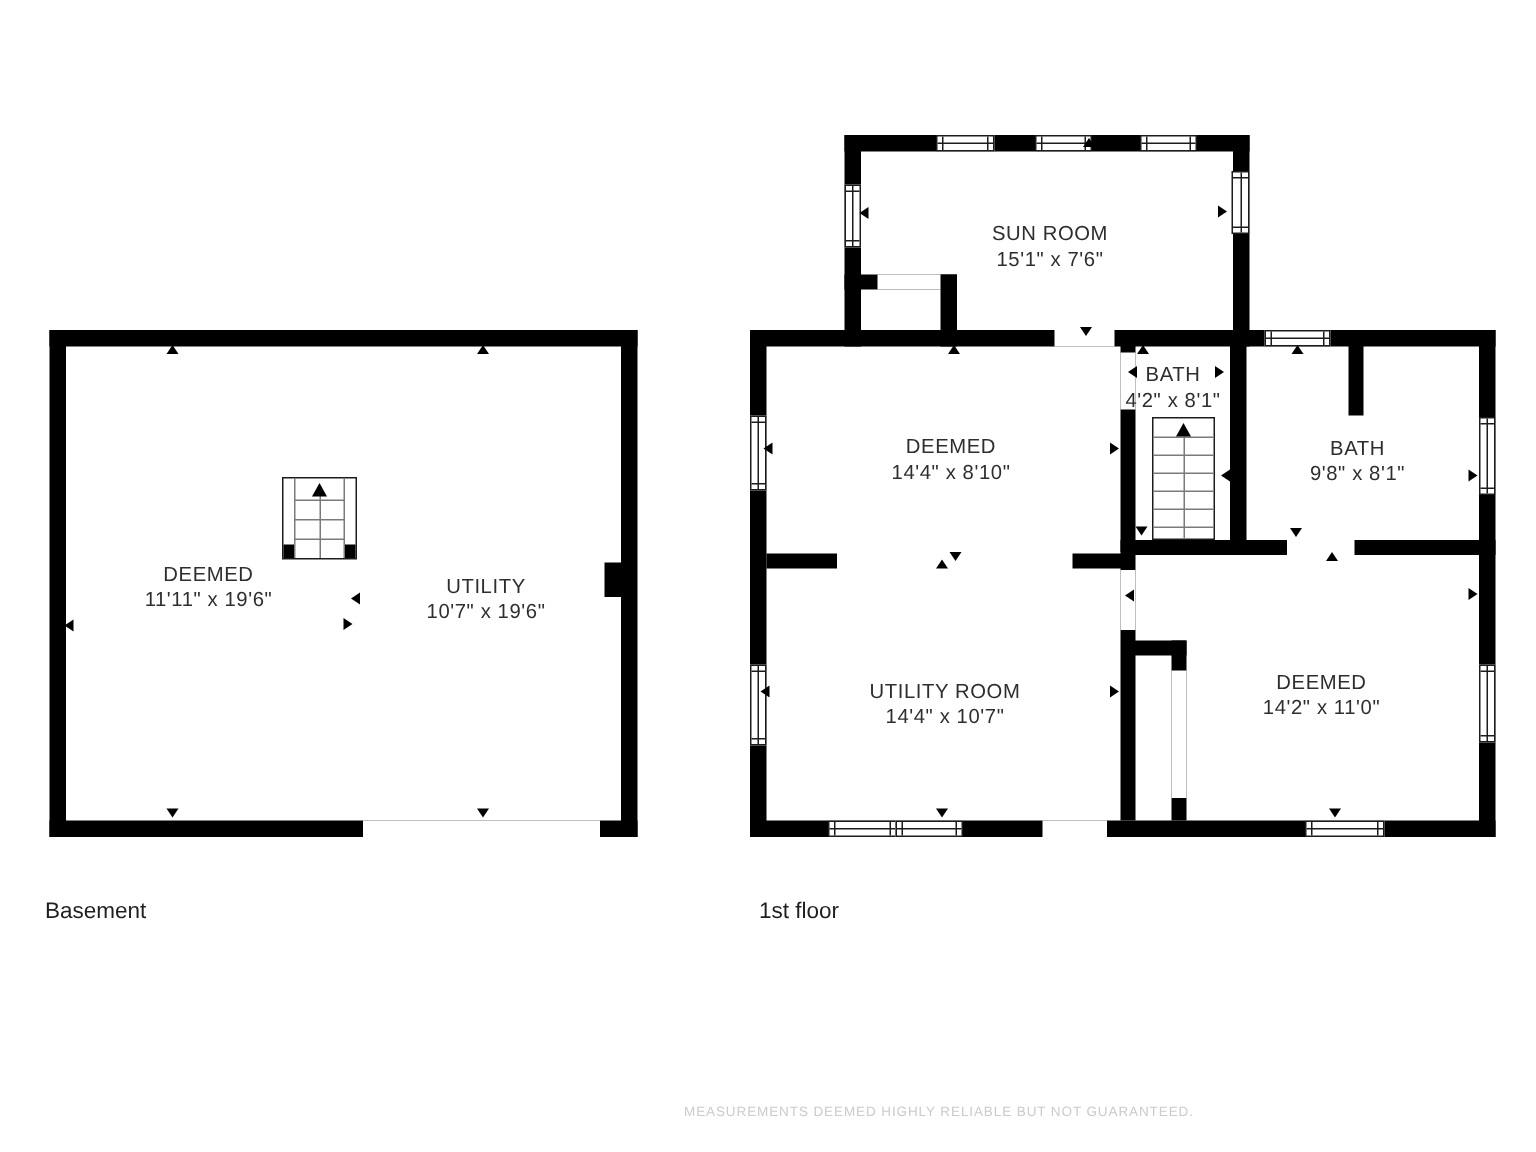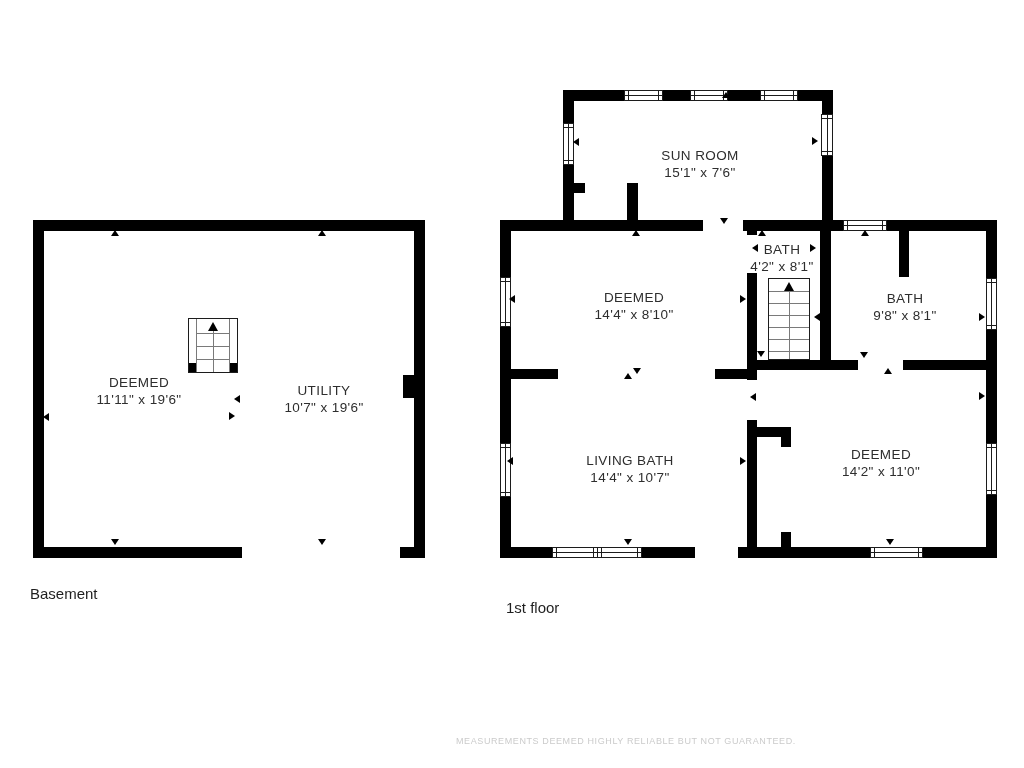--- a/index.html
+++ b/index.html
@@ -182,21 +182,21 @@
     <div class="tick tick-right" style="left: 740px; top: 295px;"></div>
     <div class="tick tick-left" style="left: 507px; top: 457px;"></div>
     <div class="tick tick-right" style="left: 740px; top: 457px;"></div>
     <div class="tick tick-left" style="left: 750px; top: 393px;"></div>
     <div class="tick tick-up" style="left: 884px; top: 368px;"></div>
     <div class="tick tick-down" style="left: 624px; top: 539px;"></div>
     <div class="tick tick-down" style="left: 886px; top: 539px;"></div>
     <div class="tick tick-right" style="left: 979px; top: 392px;"></div>
     <div class="tick tick-up" style="left: 624px; top: 373px;"></div>
     <div class="tick tick-down" style="left: 633px; top: 368px;"></div>
-    <div class="floor-caption" style="left: 30px; top: 585px;">Basement</div>
+    <div class="floor-caption" style="left: 30px; top: 599px;">Basement</div>
     <div class="room-label" style="left: 139px; top: 374px;">
       <div>DEEMED</div>
       <div>11'11" x 19'6"</div>
     </div>
     <div class="room-label" style="left: 324px; top: 382px;">
       <div>UTILITY</div>
       <div>10'7" x 19'6"</div>
     </div>
     <div class="floor-caption" style="left: 506px; top: 599px;">1st floor</div>
     <div class="room-label" style="left: 700px; top: 147px;">
@@ -209,21 +209,21 @@
     </div>
     <div class="room-label" style="left: 782px; top: 241px;">
       <div>BATH</div>
       <div>4'2" x 8'1"</div>
     </div>
     <div class="room-label" style="left: 905px; top: 290px;">
       <div>BATH</div>
       <div>9'8" x 8'1"</div>
     </div>
     <div class="room-label" style="left: 630px; top: 452px;">
-      <div>LIVING BATH</div>
+      <div>UTILITY ROOM</div>
       <div>14'4" x 10'7"</div>
     </div>
     <div class="room-label" style="left: 881px; top: 446px;">
       <div>DEEMED</div>
       <div>14'2" x 11'0"</div>
     </div>
   </div>
 <div class="footer-note">MEASUREMENTS DEEMED HIGHLY RELIABLE BUT NOT GUARANTEED.</div>
 
 </body></html>

